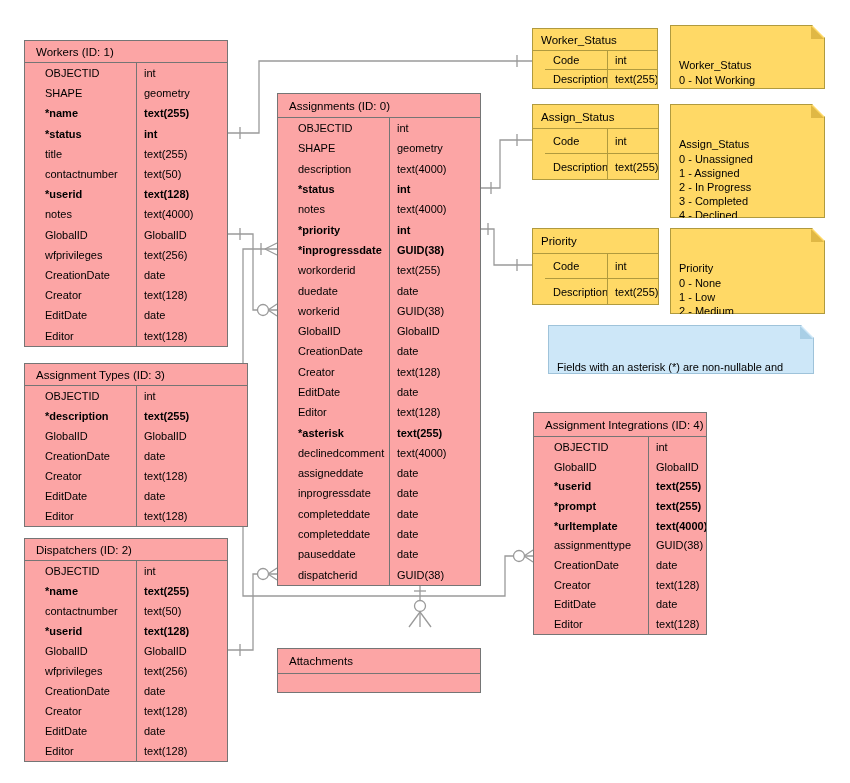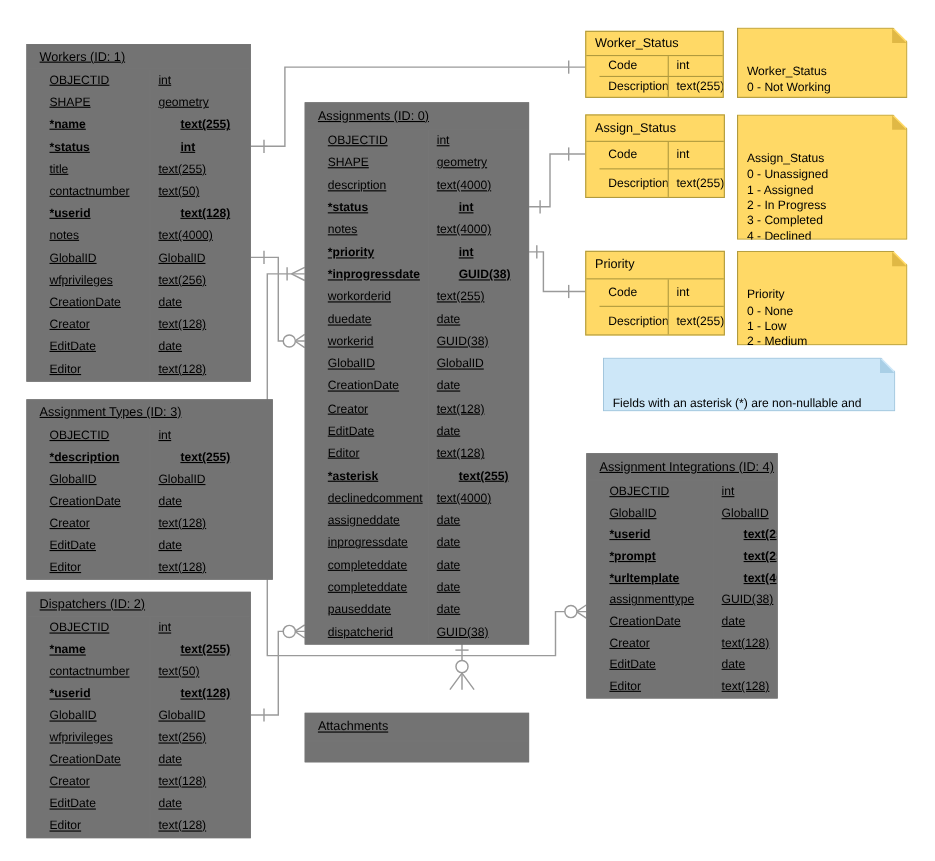--- a/index.html
+++ b/index.html
@@ -4,35 +4,35 @@
 <style>
   html,body{margin:0;padding:0;background:#ffffff;}
   #canvas{
     position:relative;width:850px;height:783px;background:#ffffff;overflow:hidden;
     font-family:"Liberation Sans","DejaVu Sans",sans-serif;color:#000;
   }
   #connector-layer{position:absolute;left:0;top:0;width:850px;height:783px;}
 
   
   .erd-table{
-    position:absolute;background:#737373;border:1px solid #757575;
-    box-sizing:border-box;font-size:11px;text-decoration:underline;
+    position:absolute;background:#fca5a5;border:1px solid #757575;
+    box-sizing:border-box;font-size:11px;
   }
   .erd-header{
     height:var(--hh,22px);display:flex;align-items:center;
     padding-left:11px;border-bottom:1px solid #757575;font-size:11.5px;
     box-sizing:border-box;white-space:nowrap;
   }
   .erd-rows{position:relative;margin-left:12px;}
   .erd-rows::before{ 
     content:"";position:absolute;left:var(--split,99px);top:0;bottom:0;
     width:1px;background:#757575;
   }
   .erd-row{display:flex;height:var(--rh,20.2px);align-items:center;}
-  .erd-row.bold{font-weight:bold;gap:20px;}
+  .erd-row.bold{font-weight:bold;}
   .erd-row .cell{box-sizing:border-box;white-space:nowrap;overflow:hidden;}
   .erd-row .name{width:var(--split,99px);padding-left:8px;}
   .erd-row .type{flex:1;padding-left:8px;}
 
   
   .lookup{
     position:absolute;background:#ffd966;border:1px solid #b09a3e;
     box-sizing:border-box;font-size:11px;
   }
   .lookup .erd-header{border-bottom:1px solid #b09a3e;padding-left:8px;}

